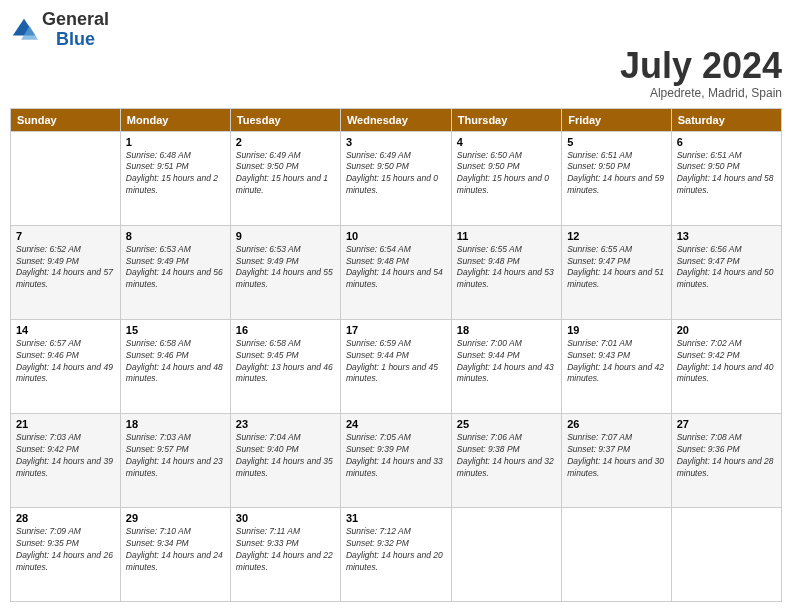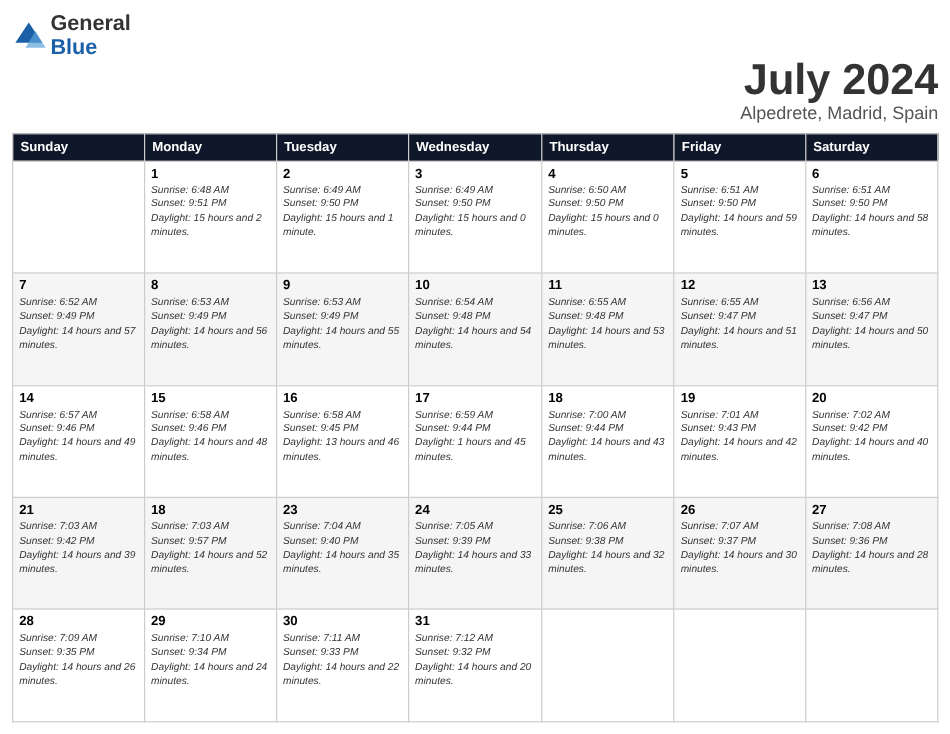--- a/index.html
+++ b/index.html
@@ -28,48 +28,48 @@
       align-items: center;
     }
     .logo-text {
       display: flex;
       flex-direction: column;
       font-size: 18px;
       font-weight: bold;
       line-height: 1.1;
     }
     .logo-general { color: #333; }
-    .logo-blue { color: #1a5fa8; }
+    .logo-blue { color: #1a5fa8; text-align: center; }
     .logo-icon {
       width: 28px;
       height: 28px;
       margin-right: 4px;
     }
     .title-block {
       text-align: right;
       margin-top: 36px;
     }
     .month-title {
       font-size: 36px;
       font-weight: bold;
       color: #333;
       line-height: 1.1;
     }
     .location-title {
-      font-size: 15px;
+      font-size: 12px;
       color: #555;
     }
     .calendar-table {
       width: 100%;
       border-collapse: collapse;
       flex: 1;
       font-size: 9.5px;
     }
     .calendar-table th {
-      background-color: #0f172a;
+      background-color: #a16207;
       color: white;
       text-align: left;
       padding: 5px 6px;
       font-size: 11px;
       font-weight: bold;
       border: 1px solid #ccc;
     }
     .calendar-table td {
       border: 1px solid #ccc;
       vertical-align: top;
@@ -304,21 +304,21 @@
           <span>Sunrise: 7:03 AM</span><br>
           <span>Sunset: 9:42 PM</span><br>
           <span>Daylight: 14 hours and 39 minutes.</span>
         </div>
           </td>
           <td>
             <span class="day-num">18</span>
         <div class="day-info">
           <span>Sunrise: 7:03 AM</span><br>
           <span>Sunset: 9:57 PM</span><br>
-          <span>Daylight: 14 hours and 52 minutes.</span>
+          <span>Daylight: 14 hours and 23 minutes.</span>
         </div>
           </td>
           <td>
             <span class="day-num">23</span>
         <div class="day-info">
           <span>Sunrise: 7:04 AM</span><br>
           <span>Sunset: 9:40 PM</span><br>
           <span>Daylight: 14 hours and 35 minutes.</span>
         </div>
           </td>

